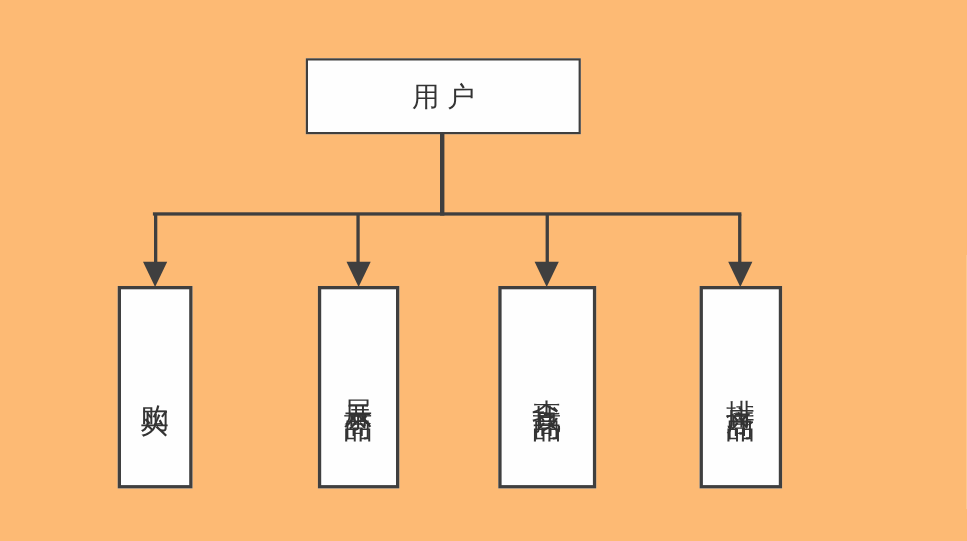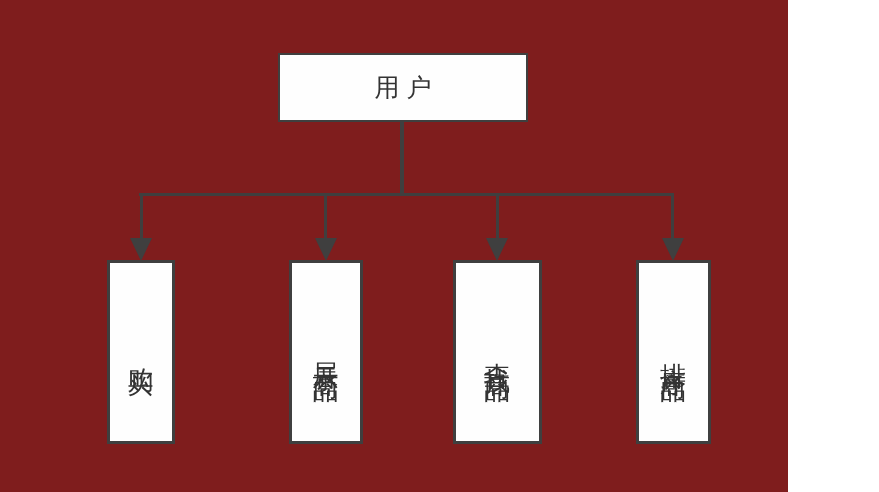--- a/index.html
+++ b/index.html
@@ -3,23 +3,23 @@
 <meta charset="utf-8">
 <style>
   html, body {
     margin: 0;
     padding: 0;
     background: #ffffff;
     font-family: "Liberation Sans", "DejaVu Sans", sans-serif;
   }
   .canvas {
     position: relative;
-    width: 788px;
+    width: 879px;
     height: 492px;
-    background: #7f1d1d;
+    background: #fdba74;
     overflow: hidden;
   }
   .node {
     position: absolute;
     box-sizing: border-box;
     background: #fefefe;
     display: flex;
     align-items: center;
     justify-content: center;
     color: #333333;

